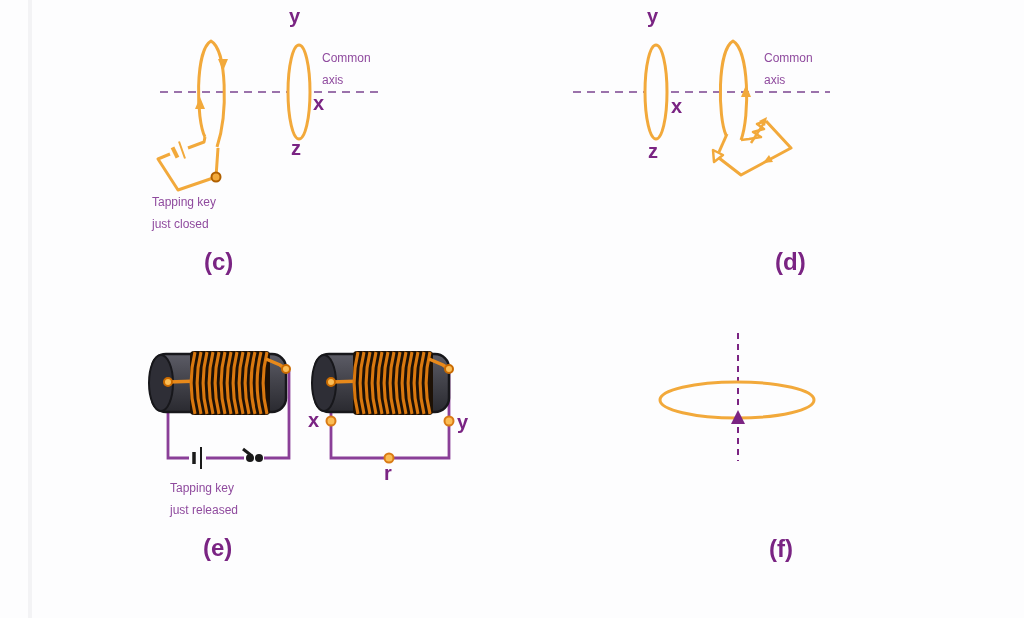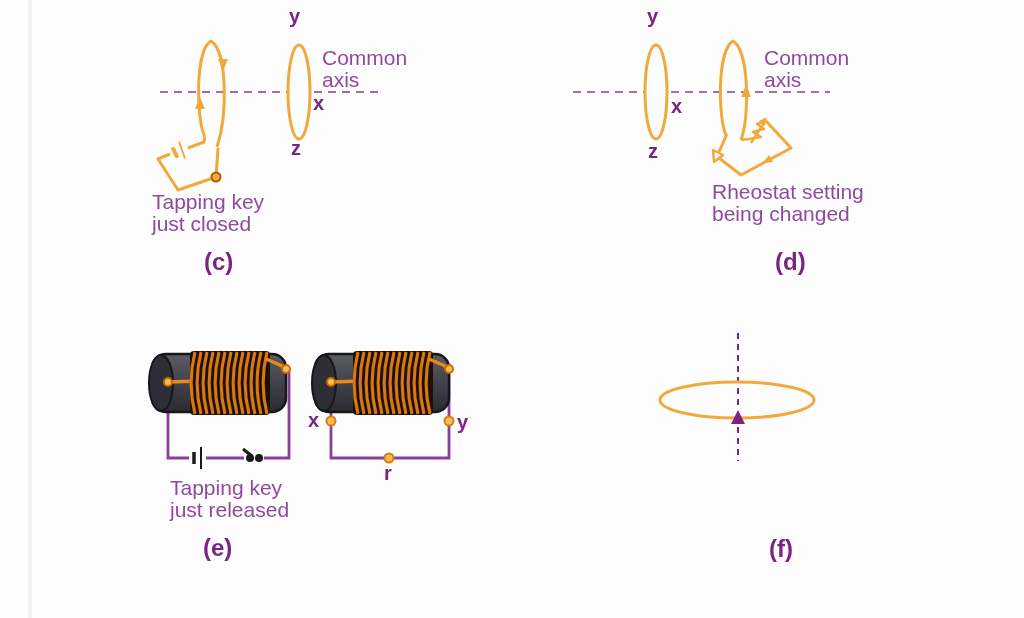--- a/index.html
+++ b/index.html
@@ -3,21 +3,21 @@
 <meta charset="utf-8">
 <style>
   html,body{margin:0;padding:0;background:#ffffff;}
   .stage{
     position:relative;width:1024px;height:618px;background:#fdfdfe;
     overflow:hidden;font-family:"Liberation Sans", sans-serif;
   }
   .left-rule{position:absolute;left:28px;top:0;width:4px;height:618px;background:#f3f3f5;}
   .abs{position:absolute;}
   .lbl{position:absolute;color:#7A2483;font-weight:bold;font-size:20px;line-height:20px;}
-  .cap{position:absolute;color:#8F4A9E;font-size:21px;line-height:22px;white-space:pre-line;}
+  .cap{position:absolute;color:#8F4A9E;font-size:12px;line-height:22px;white-space:pre-line;}
   .letter{position:absolute;color:#7A2483;font-weight:bold;font-size:24px;line-height:26px;}
   svg{display:block;}
 </style>
 </head>
 <body>
 
 <div class="stage">
   <div class="left-rule"></div>
 
   <svg class="abs" style="left:0;top:0" width="1024" height="618" viewBox="0 0 1024 618">
@@ -124,22 +124,20 @@
   <div class="lbl" style="left:291px;top:138px">z</div>
   <div class="cap" style="left:152px;top:191px">Tapping key
 just closed</div>
   <div class="letter" style="left:204px;top:249px">(c)</div>
 
   <div class="lbl" style="left:647px;top:6px">y</div>
   <div class="cap" style="left:764px;top:47px">Common
 axis</div>
   <div class="lbl" style="left:671px;top:96px">x</div>
   <div class="lbl" style="left:648px;top:141px">z</div>
-  <div class="cap" style="left:712px;top:181px">Rheostat setting
-being changed</div>
   <div class="letter" style="left:775px;top:249px">(d)</div>
 
   <div class="lbl" style="left:308px;top:410px">x</div>
   <div class="lbl" style="left:457px;top:412px">y</div>
   <div class="lbl" style="left:384px;top:463px">r</div>
   <div class="cap" style="left:170px;top:477px">Tapping key
 just released</div>
   <div class="letter" style="left:203px;top:535px">(e)</div>
 
   <div class="letter" style="left:769px;top:536px">(f)</div>

